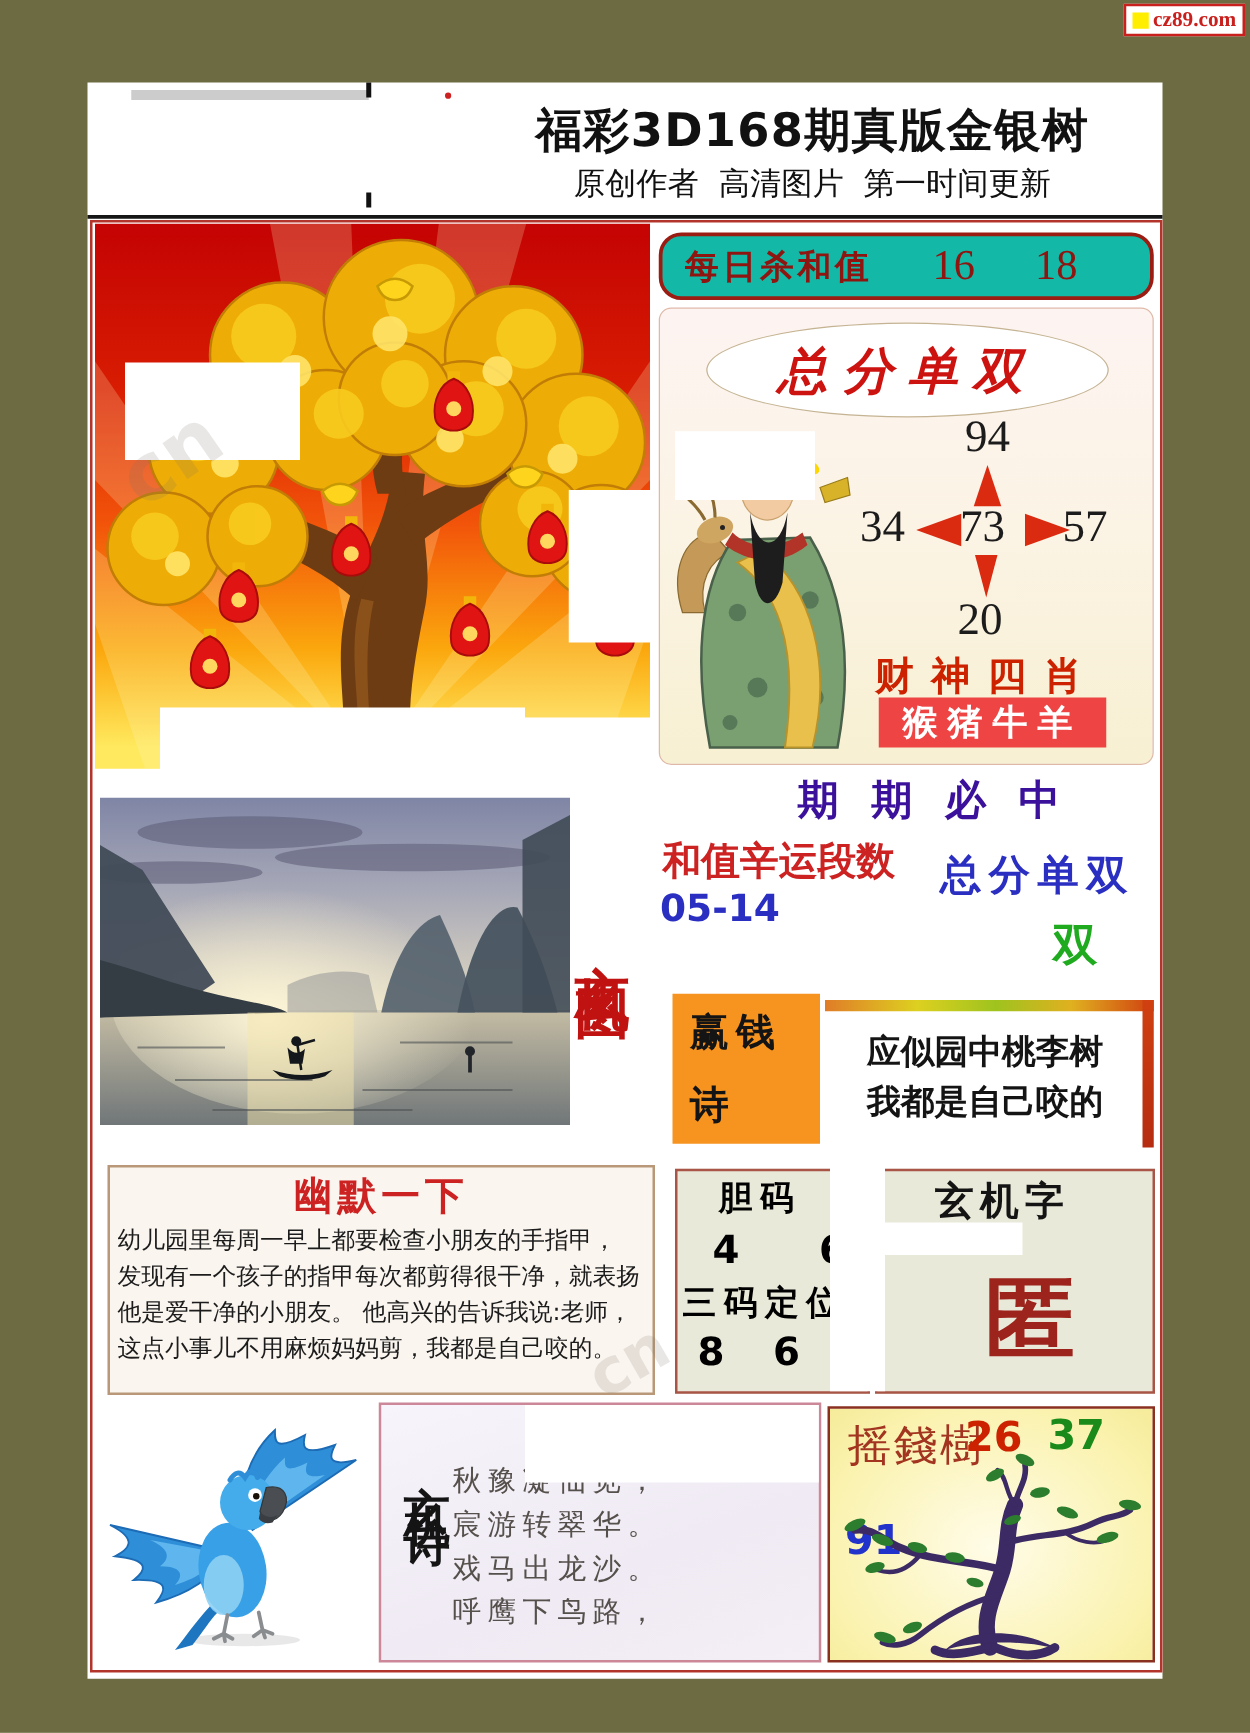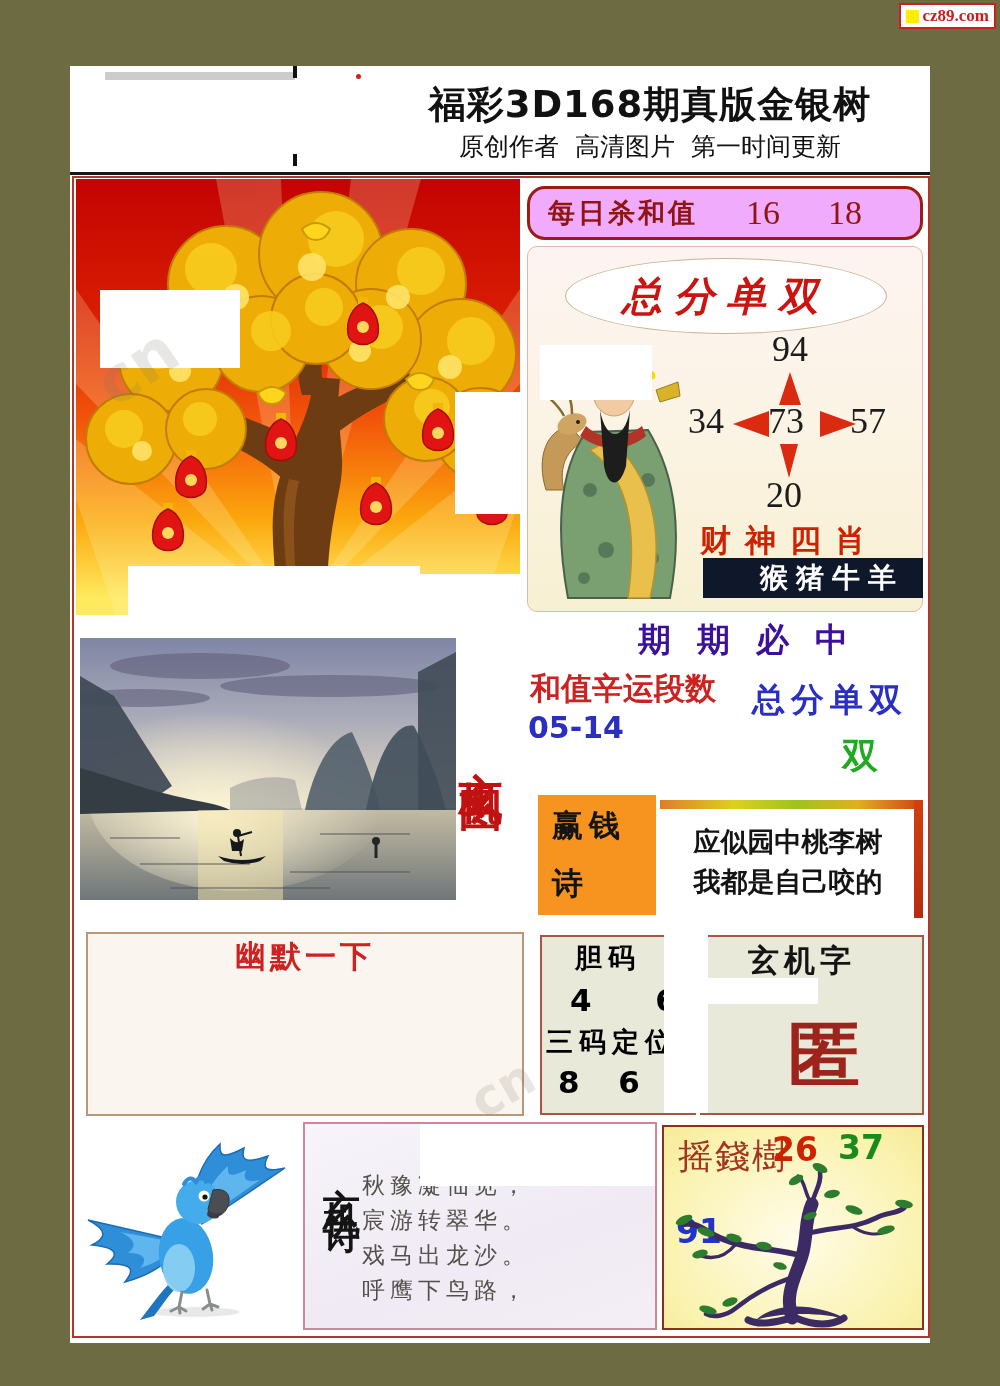--- a/index.html
+++ b/index.html
@@ -19,37 +19,37 @@
   .h-mark{background:#9a9a9a;opacity:.5;}
   .h-dot{width:5px;height:5px;background:#cc2222;border-radius:50%;}
   .h-tick{width:4px;height:12px;background:#111;}
   
   .frame{left:72px;top:176px;width:854px;height:1158px;border:2px solid #b3342a;background:#fff;}
   
   .mtree{left:76px;top:179px;width:444px;height:436px;
          background:linear-gradient(180deg,#c40303 0%,#d81c02 30%,#f2540a 55%,#fba70d 78%,#ffe95e 96%);}
   .censor{background:#ffffff;z-index:5;}
   
-  .bluebox{left:527px;top:186px;width:396px;height:54px;background:#f0abfc;border:3px solid #9b1c12;
+  .bluebox{left:527px;top:186px;width:396px;height:54px;background:#14b8a6;border:3px solid #9b1c12;
            border-radius:18px;display:flex;align-items:center;box-sizing:border-box;padding-left:18px;}
   .bluebox .lb{color:#8f1511;font-size:27px;font-weight:bold;letter-spacing:3px;}
   .bluebox .nm{color:#8f1511;font:34px "Liberation Serif",serif;margin-left:48px;}
   .cpanel{left:527px;top:246px;width:396px;height:366px;border:1px solid #dfb8a8;border-radius:10px;
           background:linear-gradient(180deg,#fdf4f2 0%,#fbf3e2 55%,#f7f0d2 100%);box-sizing:border-box;}
   .oval{left:565px;top:258px;width:320px;height:74px;background:#fff;border:1px solid #c5b493;border-radius:50%;
         display:flex;align-items:center;justify-content:center;}
   .oval .tx{color:#cc1310;font:bold italic 40px "Liberation Serif",serif;letter-spacing:12px;}
   .num{font:36px "Liberation Serif",serif;color:#1c1c1c;}
   .tri{width:0;height:0;}
   .tri-up{border-left:11px solid transparent;border-right:11px solid transparent;border-bottom:33px solid #da2a10;}
   .tri-down{border-left:9px solid transparent;border-right:9px solid transparent;border-top:34px solid #da2a10;}
   .tri-left{border-top:13px solid transparent;border-bottom:13px solid transparent;border-right:36px solid #da2a10;}
   .tri-right{border-top:13px solid transparent;border-bottom:13px solid transparent;border-left:36px solid #da2a10;}
   .fourxiao{color:#cc2200;font-size:31px;font-weight:bold;letter-spacing:14px;}
-  .greenbar{left:703px;top:558px;width:182px;height:40px;background:#0f172a;display:flex;align-items:center;justify-content:center;padding-left:38px;}
+  .greenbar{left:703px;top:558px;width:182px;height:40px;background:#ef4444;display:flex;align-items:center;justify-content:center;}
   .greenbar .tx{color:#fff;font-size:28px;font-weight:bold;letter-spacing:8px;}
   .qq-title{color:#3b119b;font-size:33px;font-weight:bold;letter-spacing:26px;}
   .hz-label{color:#cc2222;font-size:31px;font-weight:bold;}
   .zf-label{color:#2a2fc2;font-size:33px;font-weight:bold;letter-spacing:6px;}
   .hz-val{color:#2a2fc2;font:bold 30px "DejaVu Sans",sans-serif;}
   .zf-val{color:#1faa1f;font-size:36px;font-weight:bold;}
   .orangebox{left:538px;top:795px;width:118px;height:120px;background:#f6941f;box-sizing:border-box;padding:10px 0 0 14px;}
   .orangebox .l1{font-size:31px;font-weight:bold;color:#141414;letter-spacing:6px;}
   .orangebox .l2{font-size:31px;font-weight:bold;color:#141414;margin-top:16px;}
   .poemframe{left:660px;top:800px;width:263px;height:118px;background:#fff;}
@@ -335,20 +335,26 @@
       <g>
         <path d="M296,206 l0,14" stroke="#22262a" stroke-width="3"></path>
         <circle cx="296" cy="203" r="4" fill="#22262a"></circle>
       </g>
     </svg>
   </div>
   <div class="abs xjt">玄机图</div>
 
   <div class="abs humor"></div>
   <div class="abs humor-title">幽默一下</div>
+  <div class="abs humor-body">
+    <div>幼儿园里每周一早上都要检查小朋友的手指甲，</div>
+    <div>发现有一个孩子的指甲每次都剪得很干净，就表扬</div>
+    <div>他是爱干净的小朋友。 他高兴的告诉我说:老师，</div>
+    <div>这点小事儿不用麻烦妈妈剪，我都是自己咬的。</div>
+  </div>
 
   <div class="abs beigebox" style="left:540px;top:935px;width:156px;height:180px;"></div>
   <div class="abs green-t" style="left:575px;top:940px;font-size:27px;letter-spacing:6px;">胆码</div>
   <div class="abs green-t" style="left:570px;top:982px;font-size:31px;white-space:pre;letter-spacing:14px;">4  6</div>
   <div class="abs green-t" style="left:546px;top:1024px;font-size:27px;letter-spacing:6px;">三码定位</div>
   <div class="abs green-t" style="left:558px;top:1064px;font-size:31px;white-space:pre;letter-spacing:14px;">8 6 4</div>
 
   <div class="abs beigebox" style="left:700px;top:935px;width:224px;height:180px;"></div>
   <div class="abs xjz-title" style="left:748px;top:940px;">玄机字</div>
   <div class="abs xjz-char" style="left:788px;top:1008px;">匿</div>

